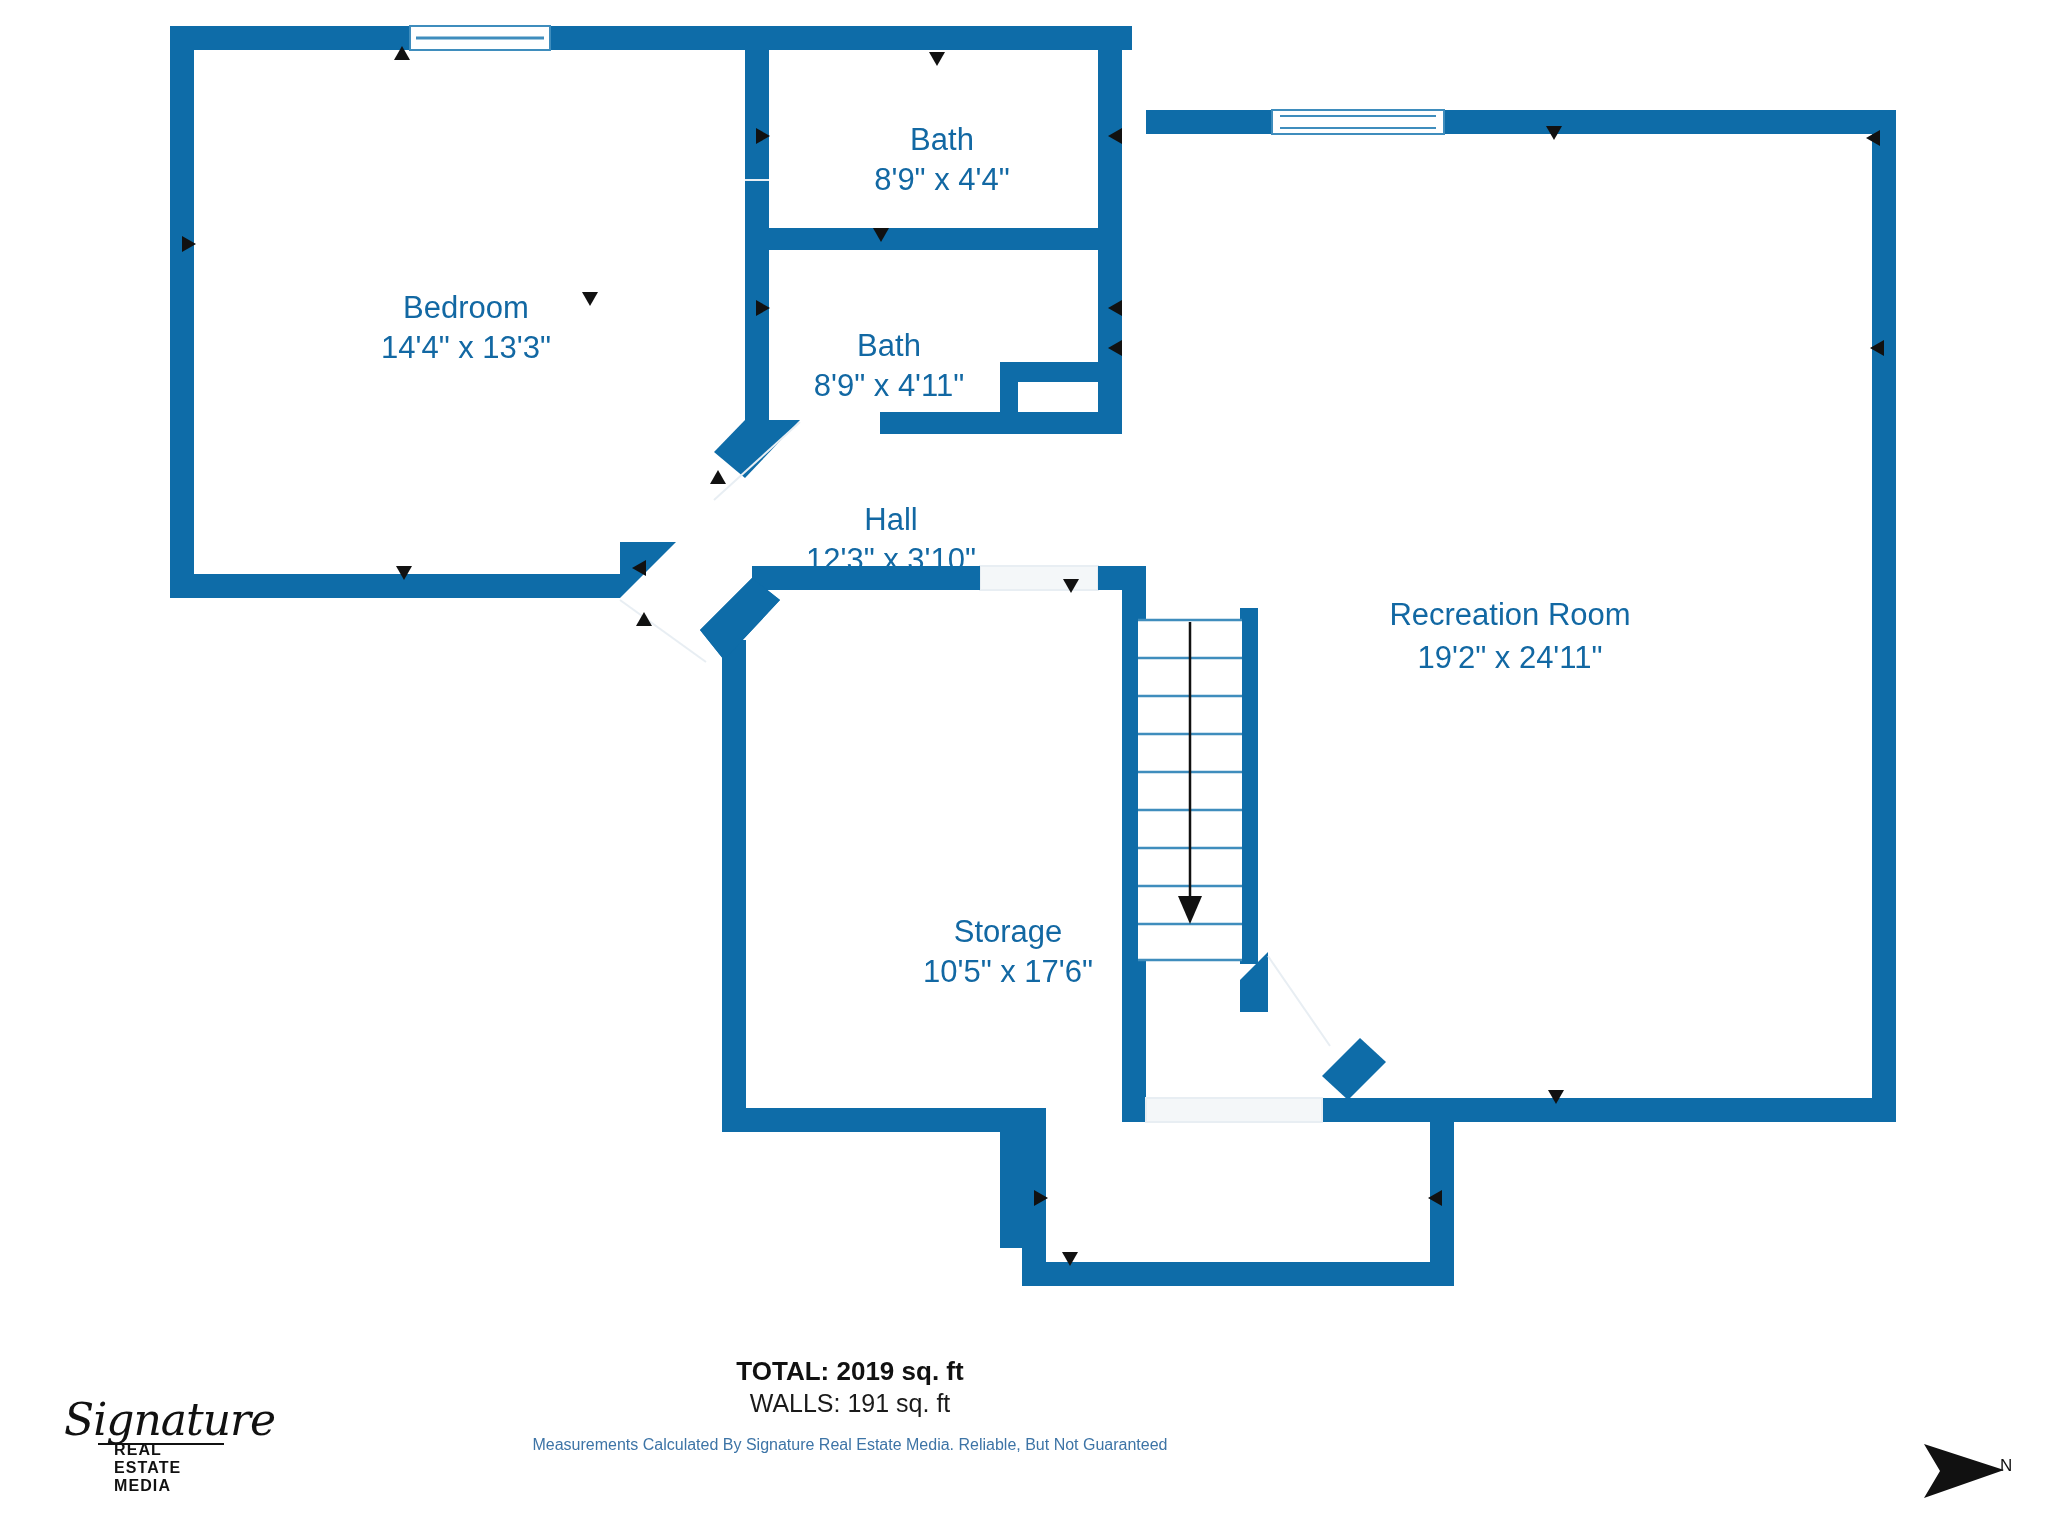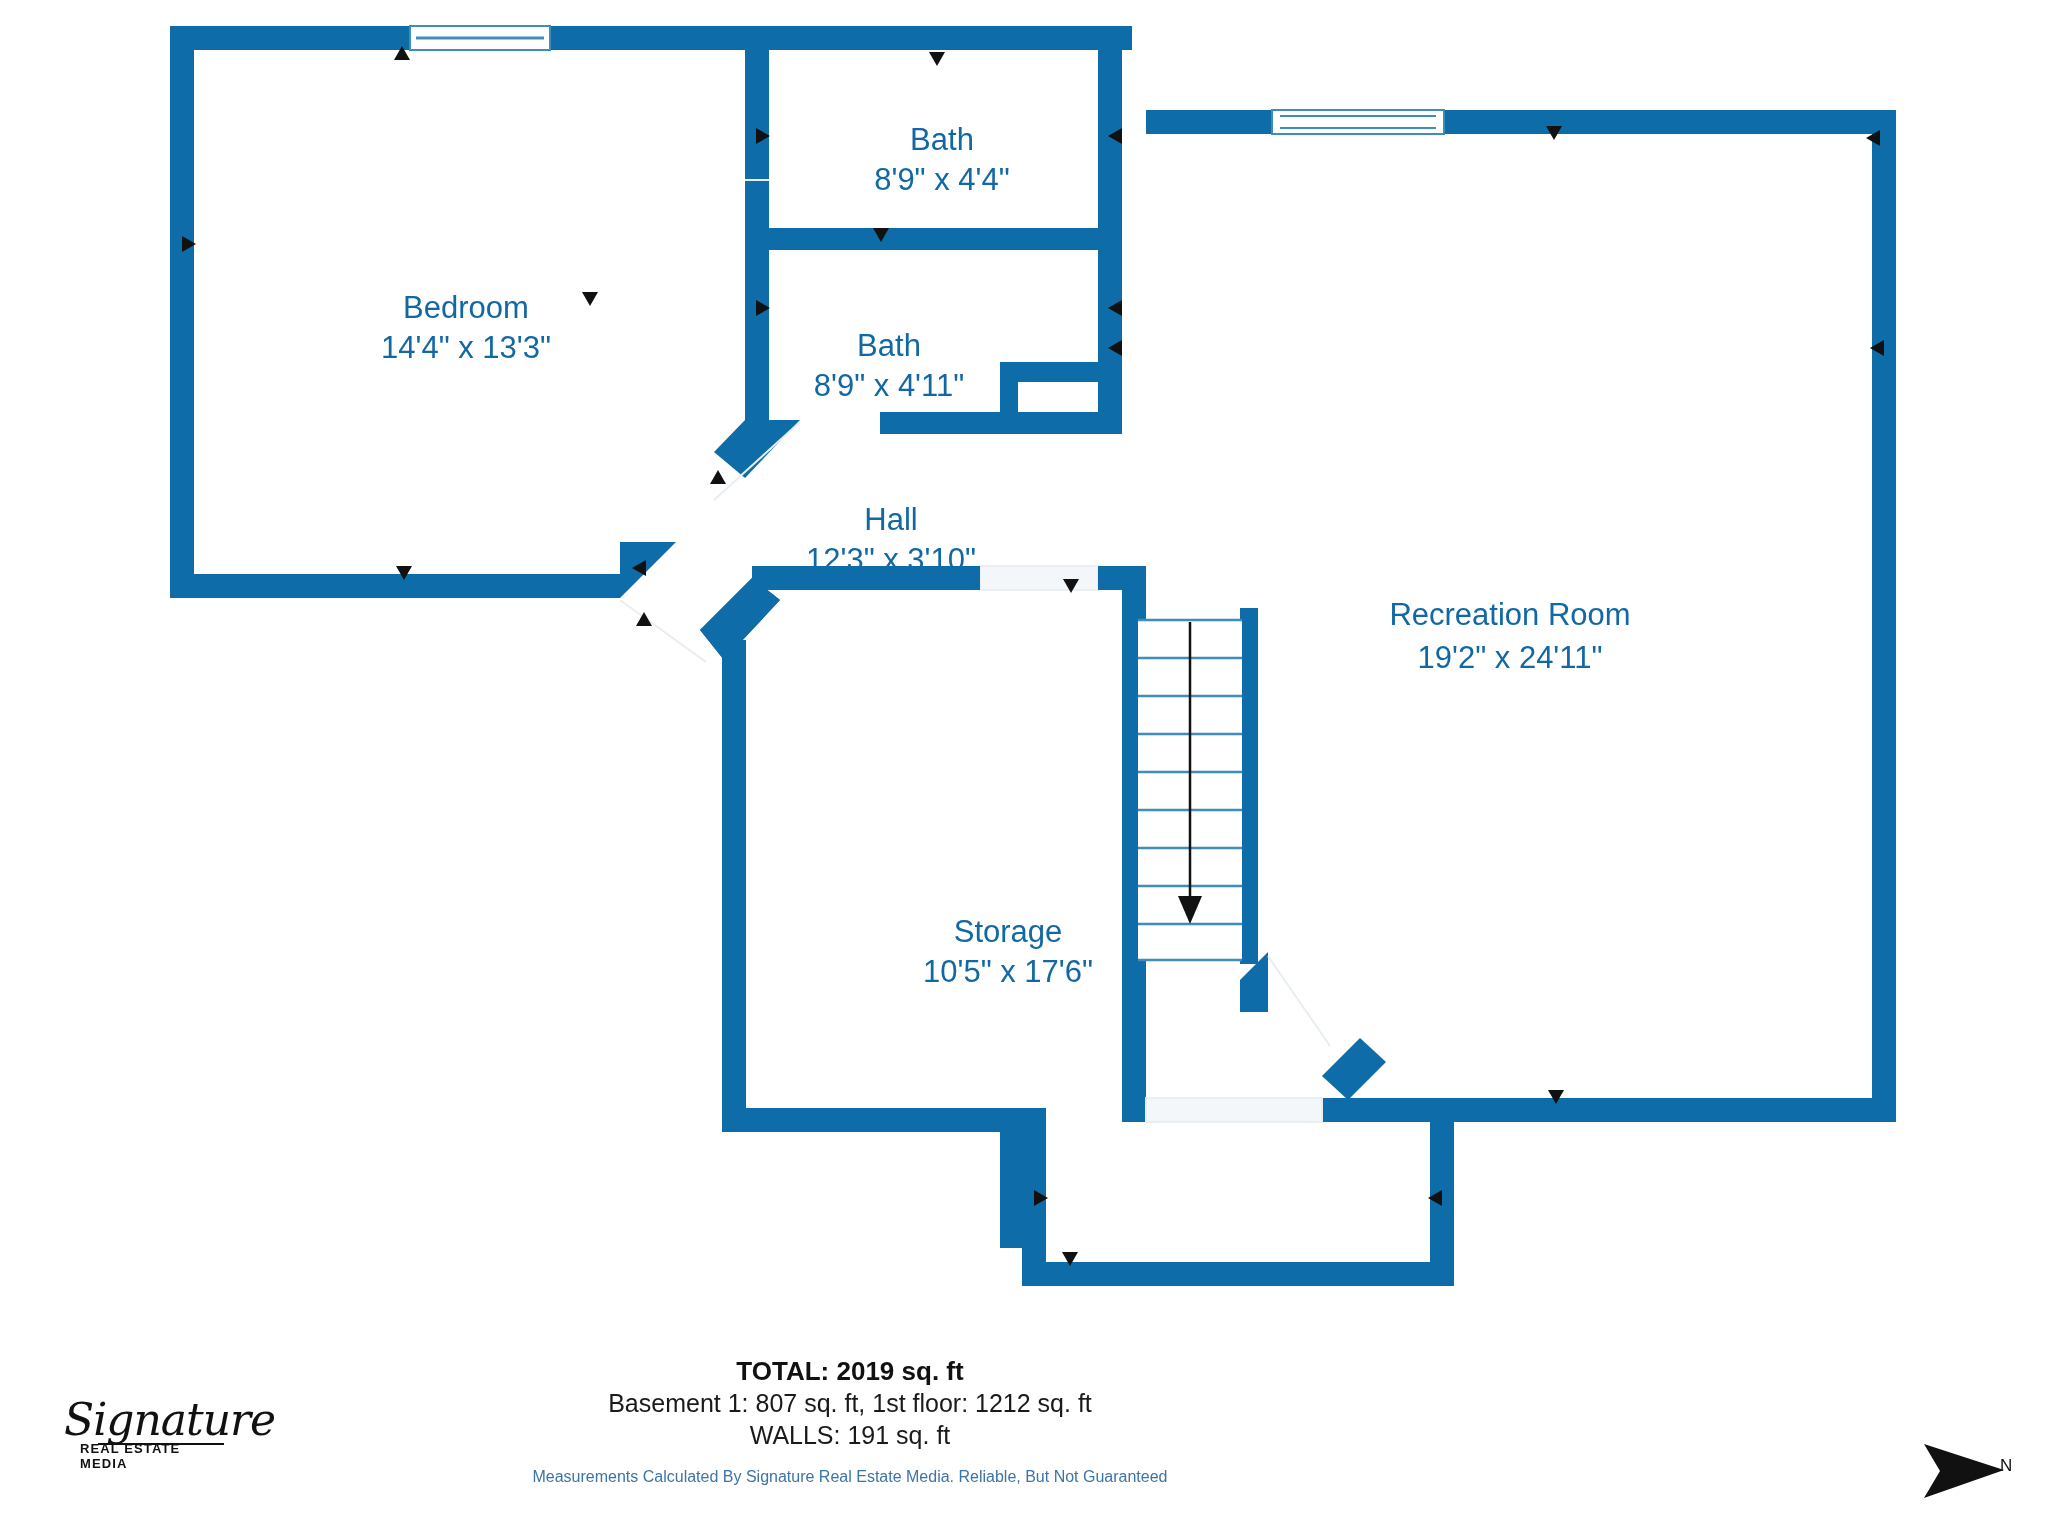--- a/index.html
+++ b/index.html
@@ -74,26 +74,26 @@
   .logo-script {
     font-family: "DejaVu Serif", serif;
     font-style: italic;
     font-size: 44px;
     color: #111111;
     letter-spacing: -1px;
     line-height: 44px;
   }
   .logo-sub {
     font-family: "Liberation Sans", sans-serif;
-    font-size: 13px;
+    font-size: 16px;
     font-weight: bold;
     letter-spacing: 1.1px;
     color: #111111;
     margin-top: -4px;
-    margin-left: 16px;
+    margin-left: 50px;
   }
   .logo-rule {
     width: 126px;
     height: 2px;
     background: #111111;
     margin-left: 34px;
     margin-top: 1px;
   }
   .north-block {
     position: absolute;
@@ -257,21 +257,20 @@
       <rect x="752" y="566" width="228" height="24"></rect>
       <polygon points="700,630 752,578 780,600 724,660"></polygon>
       <rect x="1098" y="566" width="48" height="24"></rect>
     </g>
 
   </svg>
 </div>
 
 <div class="footer-block">
   <div class="footer-total">TOTAL: 2019 sq. ft</div>
-  <div class="footer-line">Basement 1: 807 sq. ft, 1st floor: 1212 sq. ft</div>
   <div class="footer-line">WALLS: 191 sq. ft</div>
   <div class="footer-disclaimer">Measurements Calculated By Signature Real Estate Media. Reliable, But Not Guaranteed</div>
 </div>
 
 <div class="logo-block">
   <div class="logo-script">Signature</div>
   <div class="logo-rule"></div>
   <div class="logo-sub">REAL ESTATE MEDIA</div>
 </div>
 

